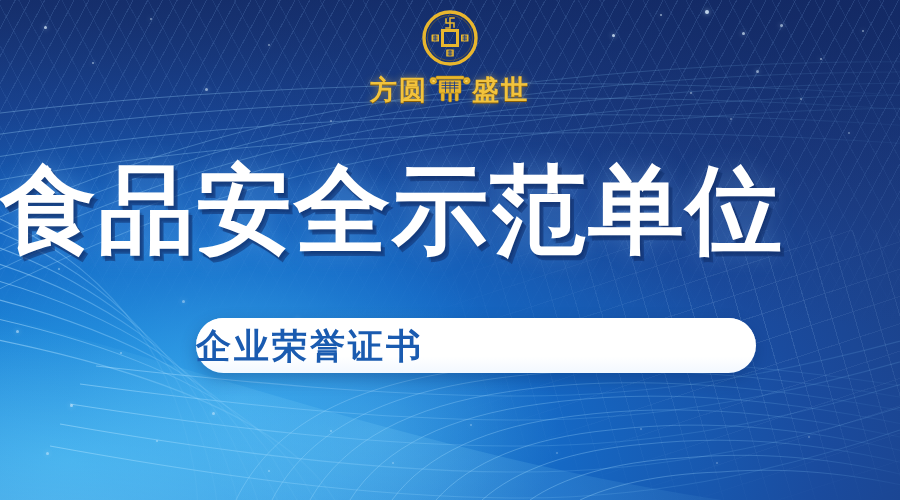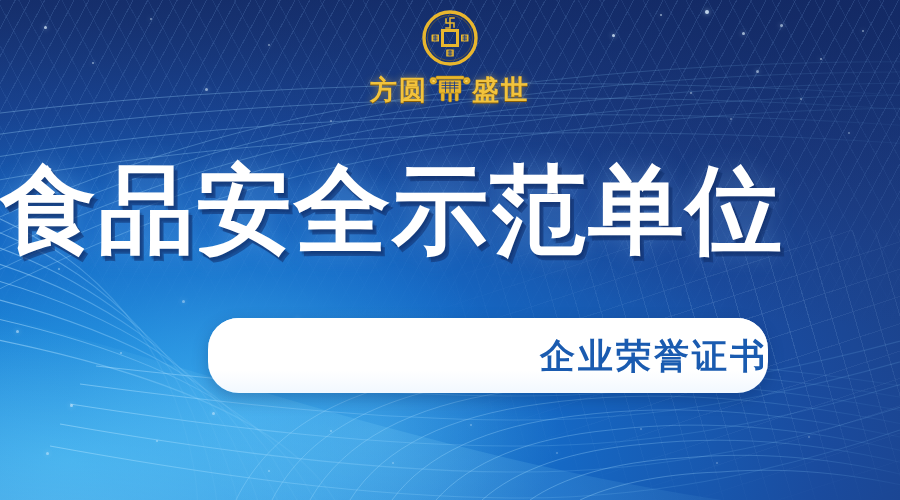--- a/index.html
+++ b/index.html
@@ -107,26 +107,26 @@
     letter-spacing:2px; color:#ffffff;
     text-shadow:
       4px 5px 0 rgba(16,48,110,0.55),
       2px 3px 2px rgba(12,38,92,0.45),
       0 0 24px rgba(160,215,255,0.30);
     white-space:nowrap;
   }
 
   
   .pill{
-    position:absolute; left:208px; top:318px;
-    width:560px; height:75px;
+    position:absolute; left:196px; top:318px;
+    width:560px; height:55px;
     background:linear-gradient(180deg,#ffffff 0%,#ffffff 70%,#f2f8ff 100%);
     border-radius:31px;
     box-shadow:0 6px 16px rgba(8,38,92,0.30), 0 1px 0 rgba(255,255,255,0.9) inset;
-    display:flex; align-items:center; justify-content:flex-end;
+    display:flex; align-items:center; justify-content:flex-start;
     z-index:7;
   }
   .pill-text{
     font-size:35px; font-weight:bold; letter-spacing:3px;
     color:#1a5bb0; line-height:1; white-space:nowrap;
   }
 </style>
 </head>
 <body>
 

